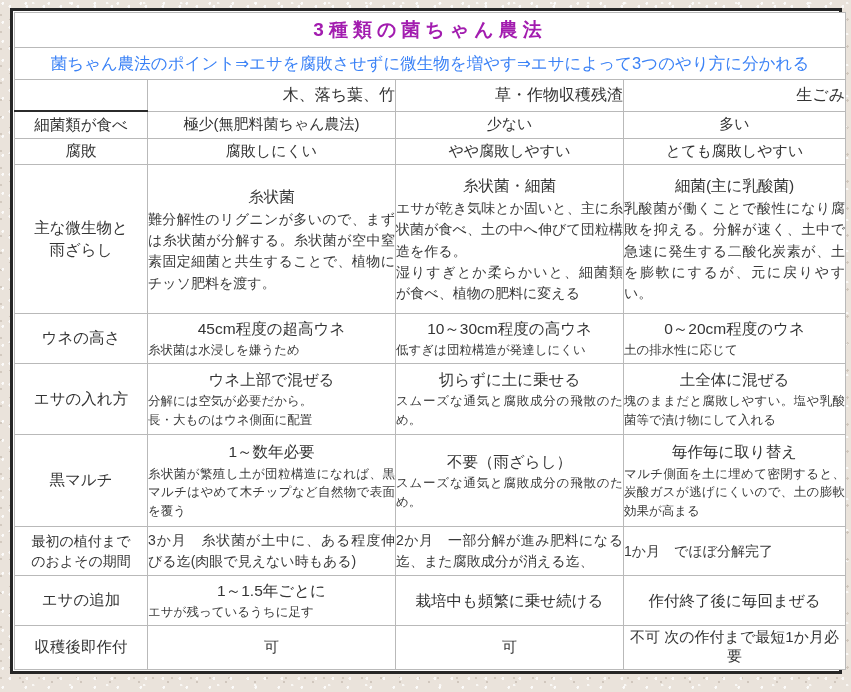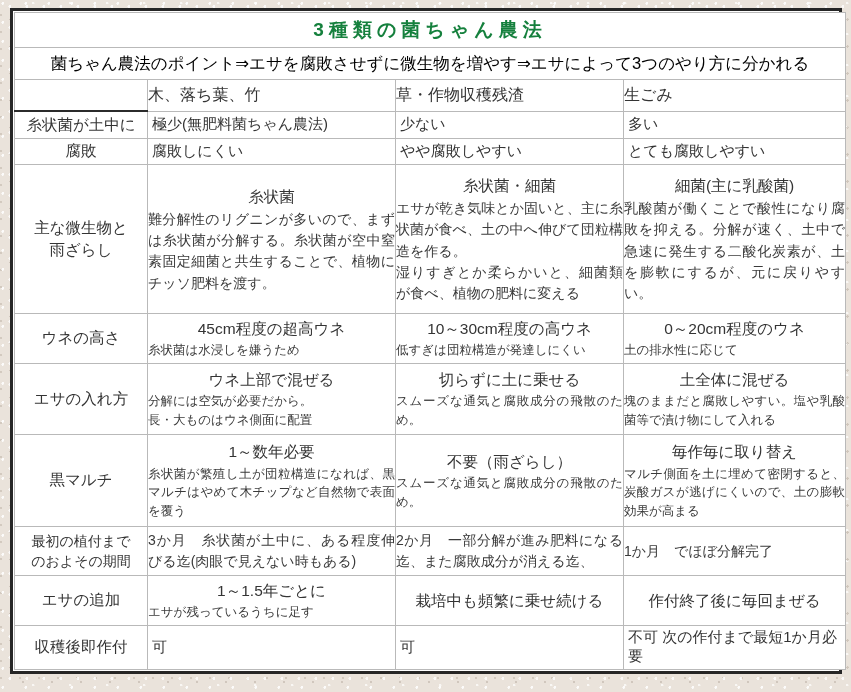--- a/index.html
+++ b/index.html
@@ -66,37 +66,37 @@
   td.title-cell {
     border: none;
     border-bottom: 2px solid #2b2b2b;
     text-align: center;
     height: 34px;
   }
   .title-text {
     font-size: 19px;
     font-weight: bold;
     letter-spacing: 5px;
-    color: #15803d;
+    color: #a21caf;
   }
   td.subtitle-cell {
     border: none;
     border-bottom: 3px solid #2b2b2b;
     text-align: center;
     height: 31px;
   }
   .subtitle-text {
     font-size: 16.5px;
-    color: #000000;
+    color: #3b82f6;
     letter-spacing: 0px;
   }
 
   
   td.head {
-    text-align: left;
+    text-align: right;
     height: 30px;
     font-size: 16px;
     color: #343434;
     border-bottom: 2px solid #2b2b2b;
   }
   td.head.blank { border-bottom: 2px solid #2b2b2b; }
 
   
   td.rowlabel {
     text-align: center;
@@ -140,21 +140,21 @@
   .c-flow {
     display: block;
     text-align: justify;
     text-justify: inter-character;
     font-size: 14px;
     line-height: 1.5;
     color: #3a3a3a;
   }
   .c-single {
     display: block;
-    text-align: left;
+    text-align: center;
     font-size: 15px;
     color: #343434;
   }
 </style>
 </head>
 <body>
 
 <div id="page">
   <div id="table-frame">
     <table class="farm-table">
@@ -171,21 +171,21 @@
           <tr>
             <td class="subtitle-cell" colspan="4"><span class="subtitle-text">菌ちゃん農法のポイント⇒エサを腐敗させずに微生物を増やす⇒エサによって3つのやり方に分かれる</span></td>
           </tr>
           <tr>
             <td class="head blank"></td>
             <td class="head">木、落ち葉、竹</td>
             <td class="head">草・作物収穫残渣</td>
             <td class="head">生ごみ</td>
           </tr>
           <tr>
-            <td class="rowlabel"><span>糸状菌が土中に</span></td>
+            <td class="rowlabel"><span>細菌類が食べ</span></td>
             <td class="cell center-only">
               <span class="c-single"><span>極少(無肥料菌ちゃん農法)</span></span>
             </td>
             <td class="cell center-only">
               <span class="c-single"><span>少ない</span></span>
             </td>
             <td class="cell center-only">
               <span class="c-single"><span>多い</span></span>
             </td>
           </tr>

